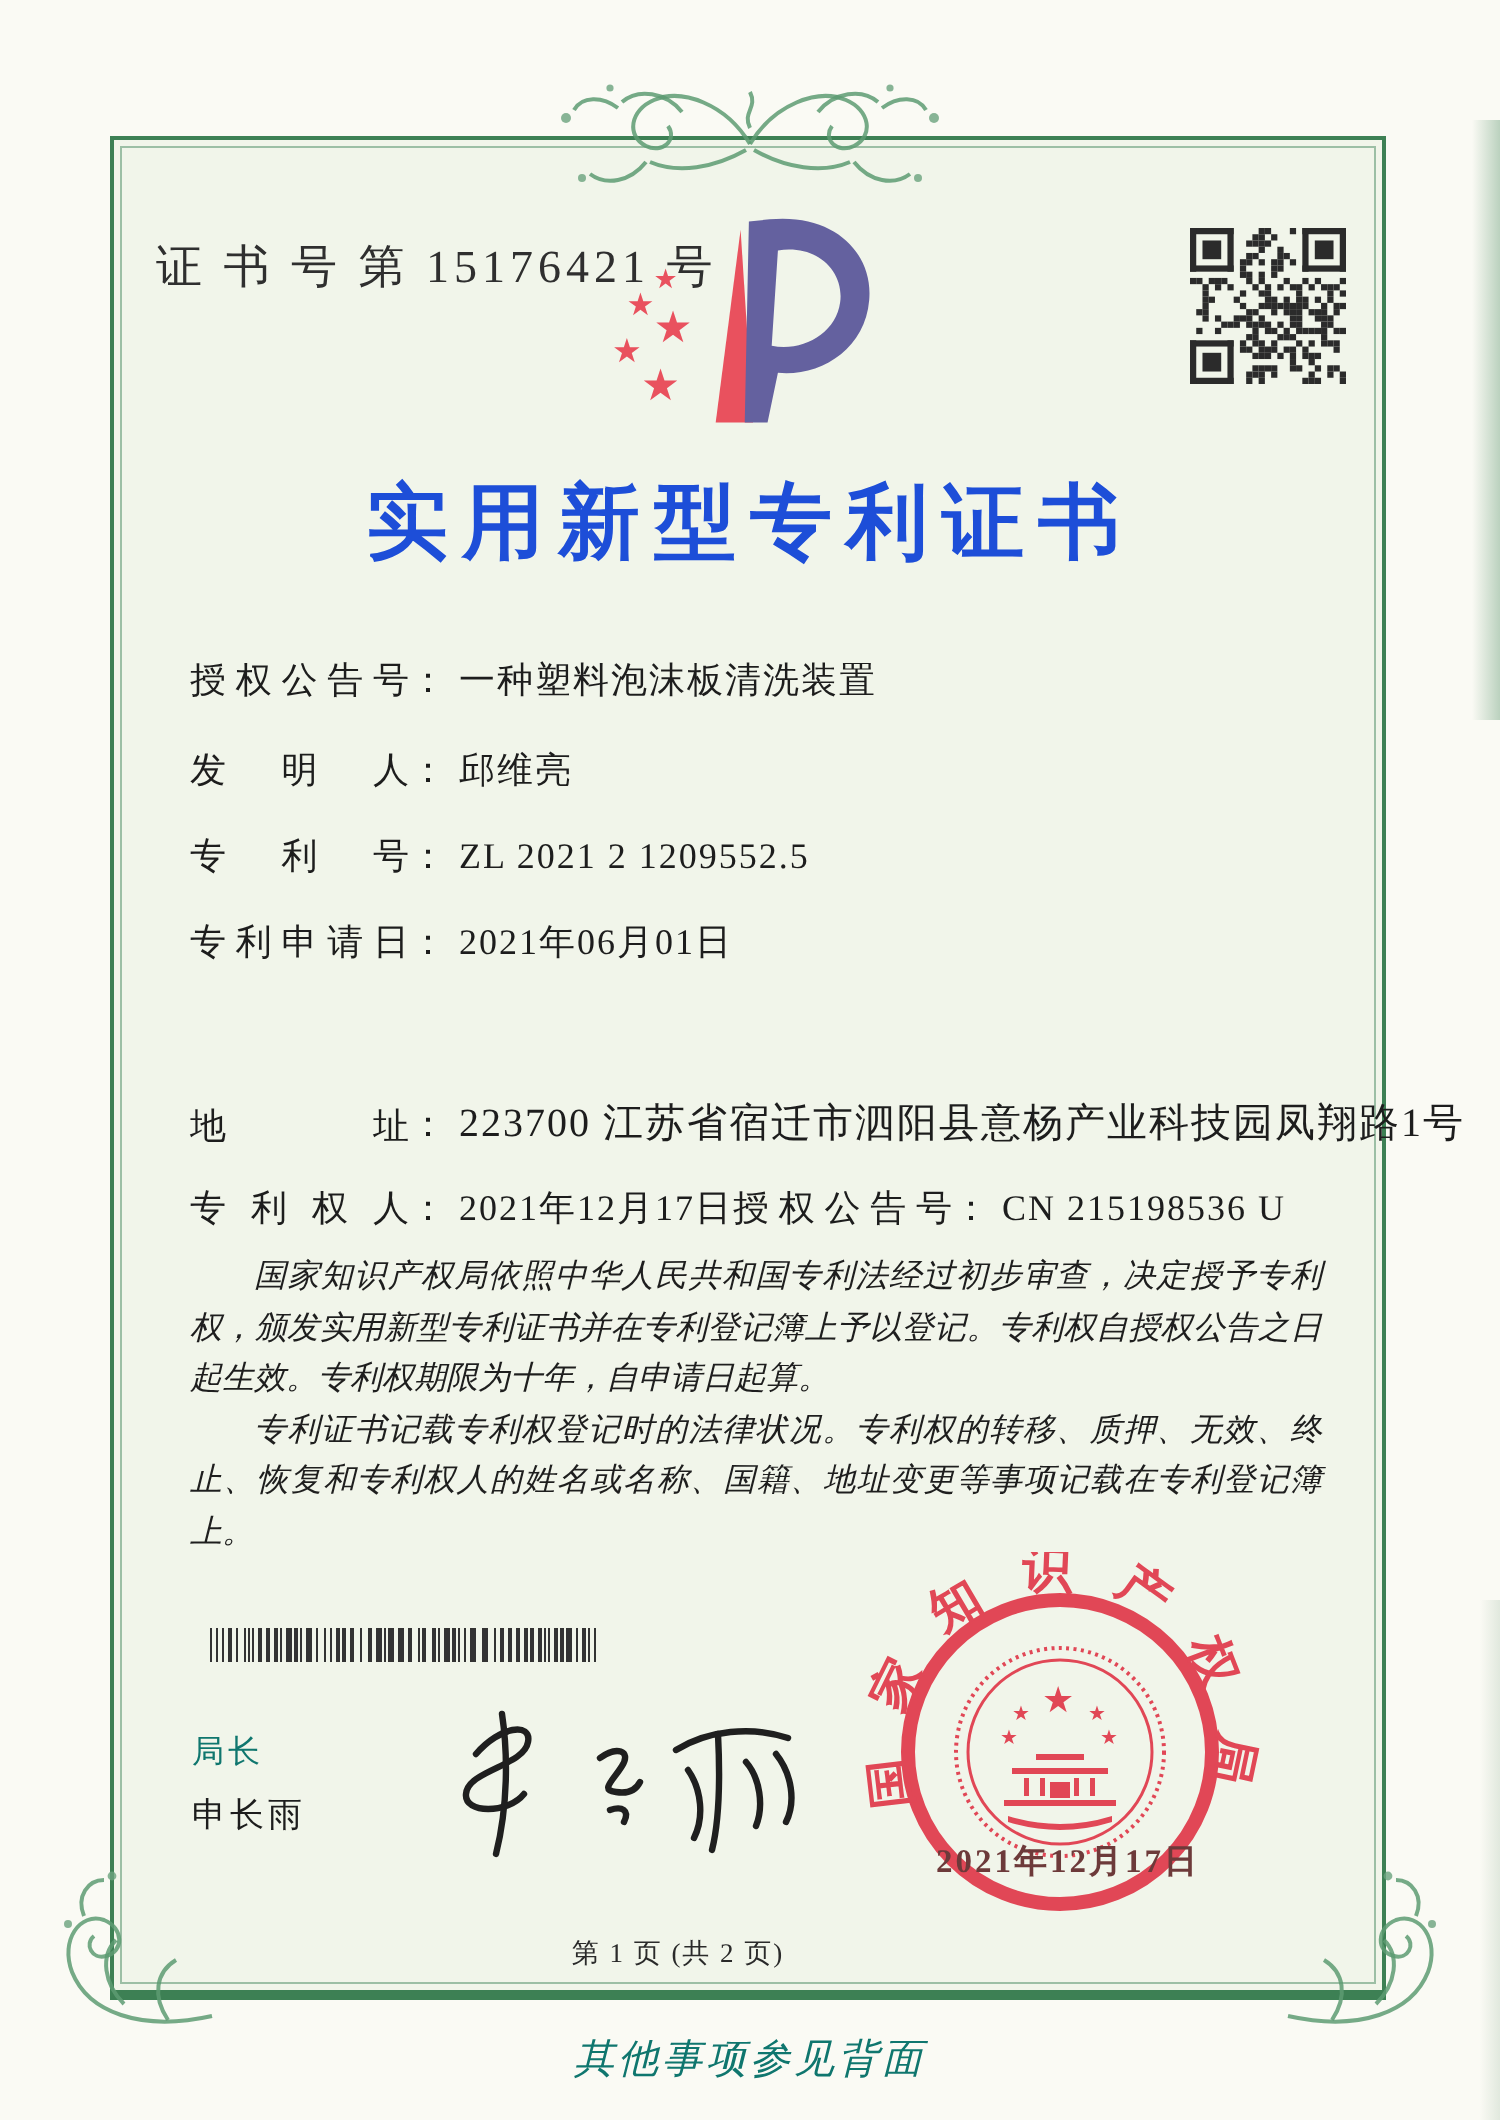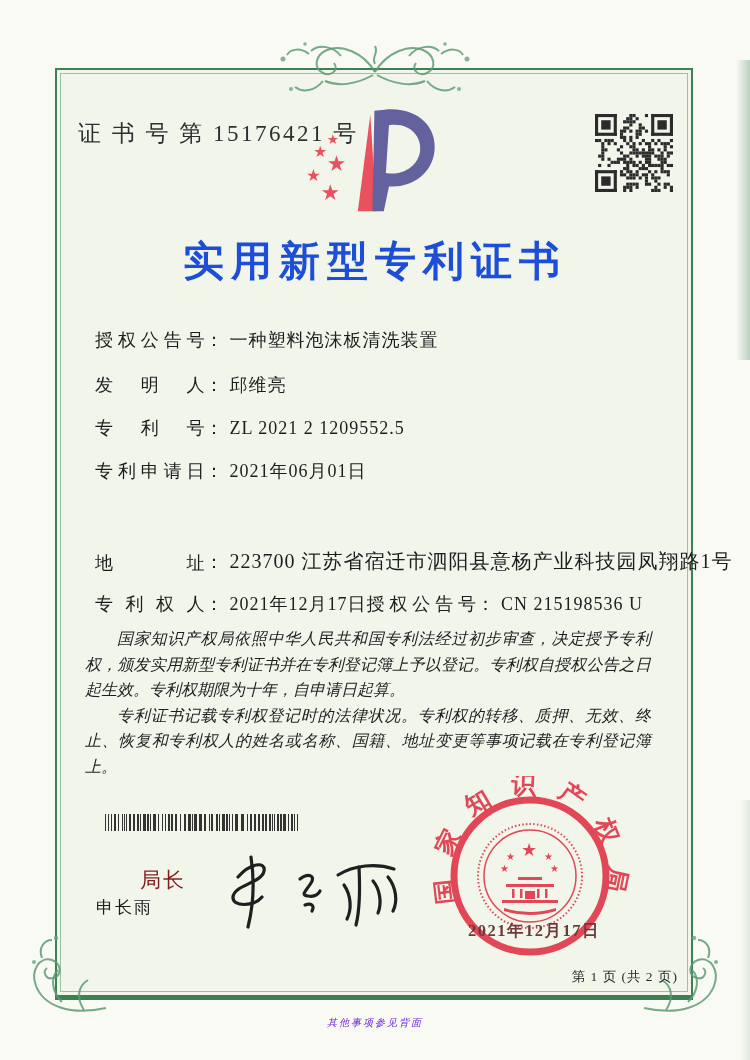--- a/index.html
+++ b/index.html
@@ -20,32 +20,32 @@
   .logo{position:absolute;left:306px;top:106px;width:140px;height:110px;}
   .qr{position:absolute;left:595px;top:114px;width:78px;height:78px;}
   .title{position:absolute;left:0;top:234px;width:750px;margin:0;text-align:center;
          font-size:41px;font-weight:600;letter-spacing:7px;color:#1d4ed8;}
   .row{position:absolute;left:95px;width:575px;font-size:18px;color:#1d1d1d;letter-spacing:.5px;white-space:nowrap;}
   .lbl{display:inline-block;width:110px;text-align:justify;text-align-last:justify;vertical-align:bottom;}
   .colon{display:inline-block;margin-right:6px;}
   .val{letter-spacing:1px;text-align:right;}
   .val.small{font-size:20px;}
   .grant2{}
-  .paras{position:absolute;left:85px;top:626px;width:566px;font-size:16px;line-height:25.5px;
+  .paras{position:absolute;left:95px;top:626px;width:566px;font-size:16px;line-height:25.5px;
          color:#1e1e1e;font-style:italic;text-align:justify;}
   .paras p{margin:0;text-indent:2em;}
   .barcode{position:absolute;left:105px;top:814px;width:193px;height:17px;}
-  .director-title{position:absolute;left:96px;top:866px;font-size:21px;color:#7f1d1d;letter-spacing:2px;margin-left:44px;}
+  .director-title{position:absolute;left:96px;top:866px;font-size:16px;color:#0f766e;letter-spacing:2px;}
   .director-name{position:absolute;left:96px;top:896px;font-size:17px;color:#1d1d1d;letter-spacing:2px;font-family:Liberation Serif, serif;}
   .signature{position:absolute;left:208px;top:850px;width:200px;height:82px;}
   .signature path{stroke:#1f1f1f;stroke-width:3.2;fill:none;stroke-linecap:round;stroke-linejoin:round;}
   .seal{position:absolute;left:430px;top:776px;width:200px;height:200px;opacity:.92;}
   .seal-date{position:absolute;left:468px;top:920px;font-size:16.5px;letter-spacing:1.5px;color:#6d3a3a;font-weight:600;}
-  .page-indicator{position:absolute;left:0;top:968px;width:678px;text-align:right;font-size:13.5px;color:#2a2a2a;letter-spacing:1px;}
-  .back-note{position:absolute;left:0;top:1016px;width:750px;text-align:center;font-size:10px;color:#6d28d9;letter-spacing:2px;font-style:italic;}
+  .page-indicator{position:absolute;left:0;top:968px;width:678px;text-align:center;font-size:13.5px;color:#2a2a2a;letter-spacing:1px;}
+  .back-note{position:absolute;left:0;top:1016px;width:750px;text-align:center;font-size:20px;color:#0f766e;letter-spacing:2px;font-style:italic;}
 </style>
 </head>
 <body>
 
 <div class="page">
 
   <div class="frame"></div>
   <div class="scan-edge"></div>
   <div class="scan-edge2"></div>
 

